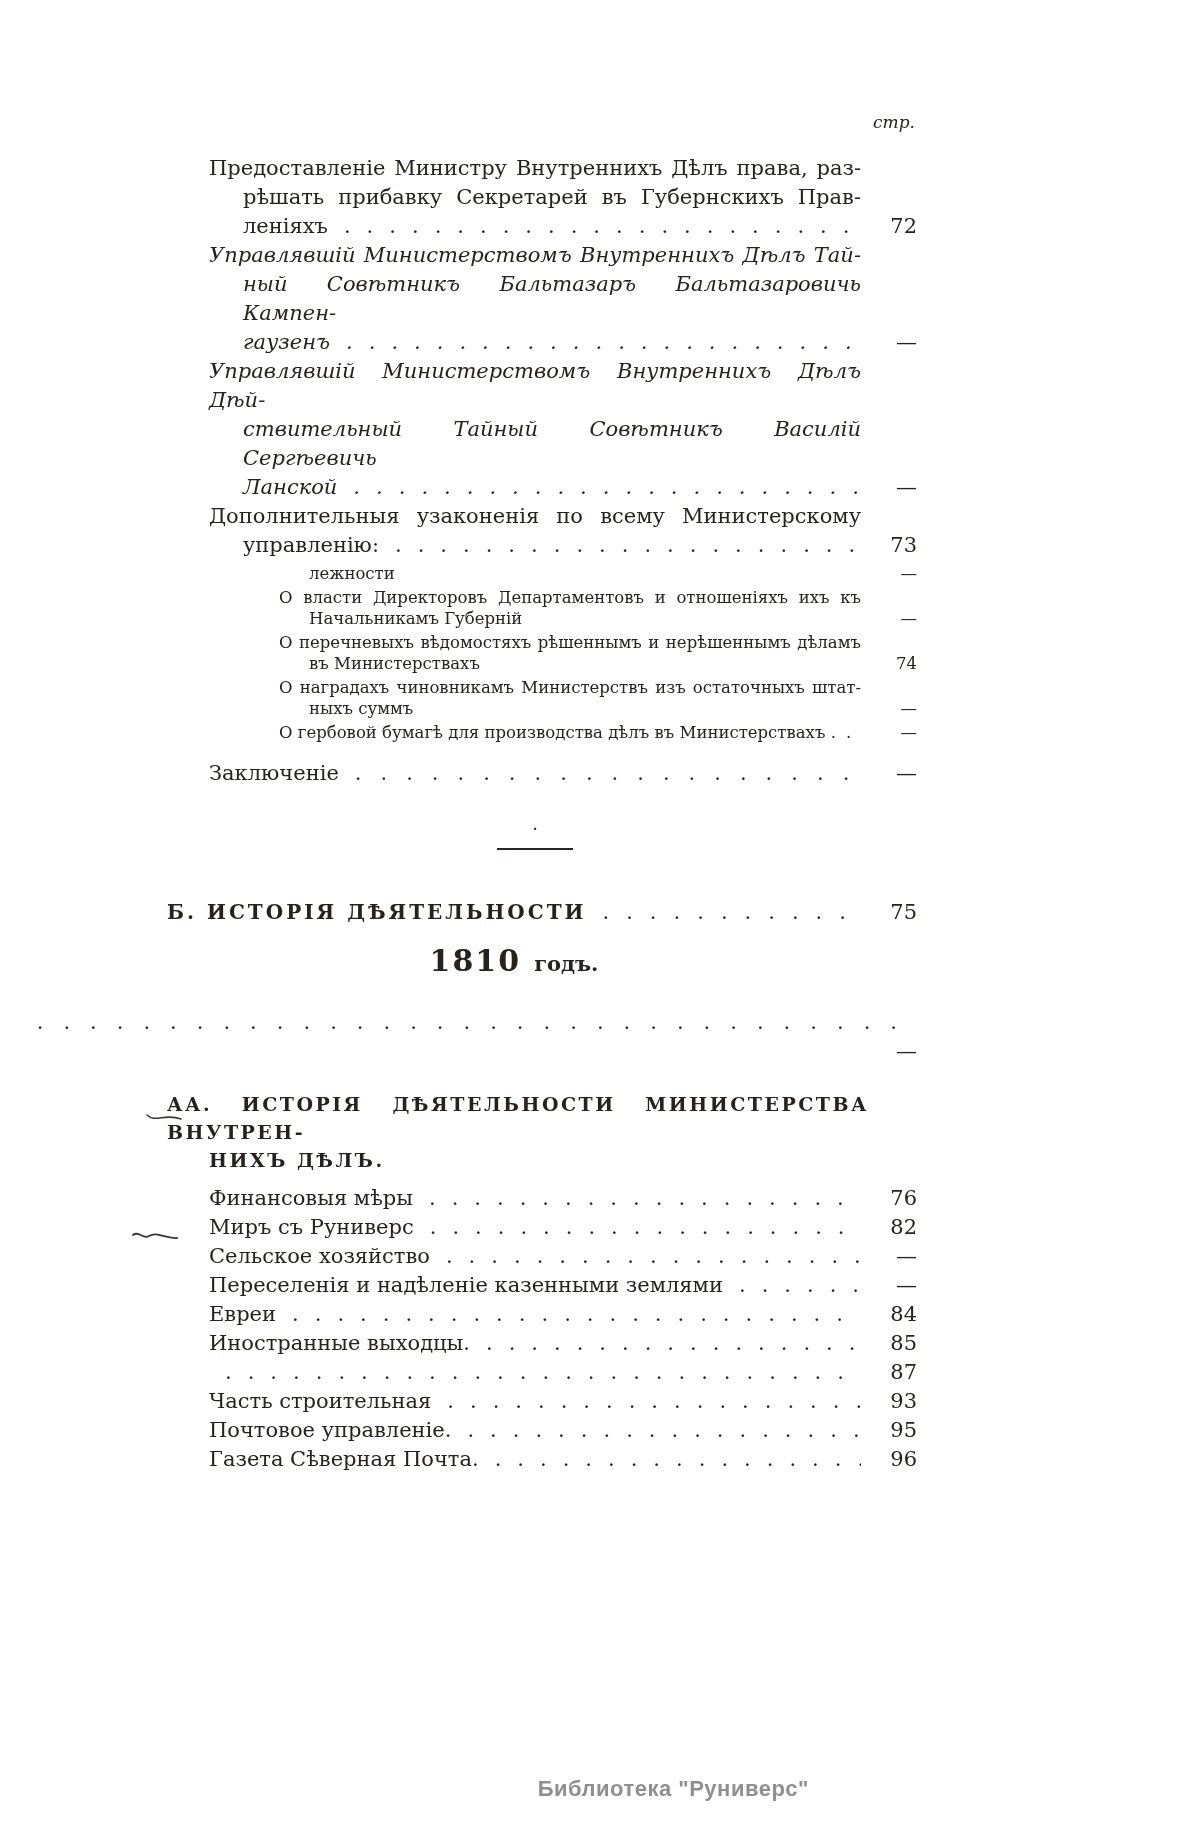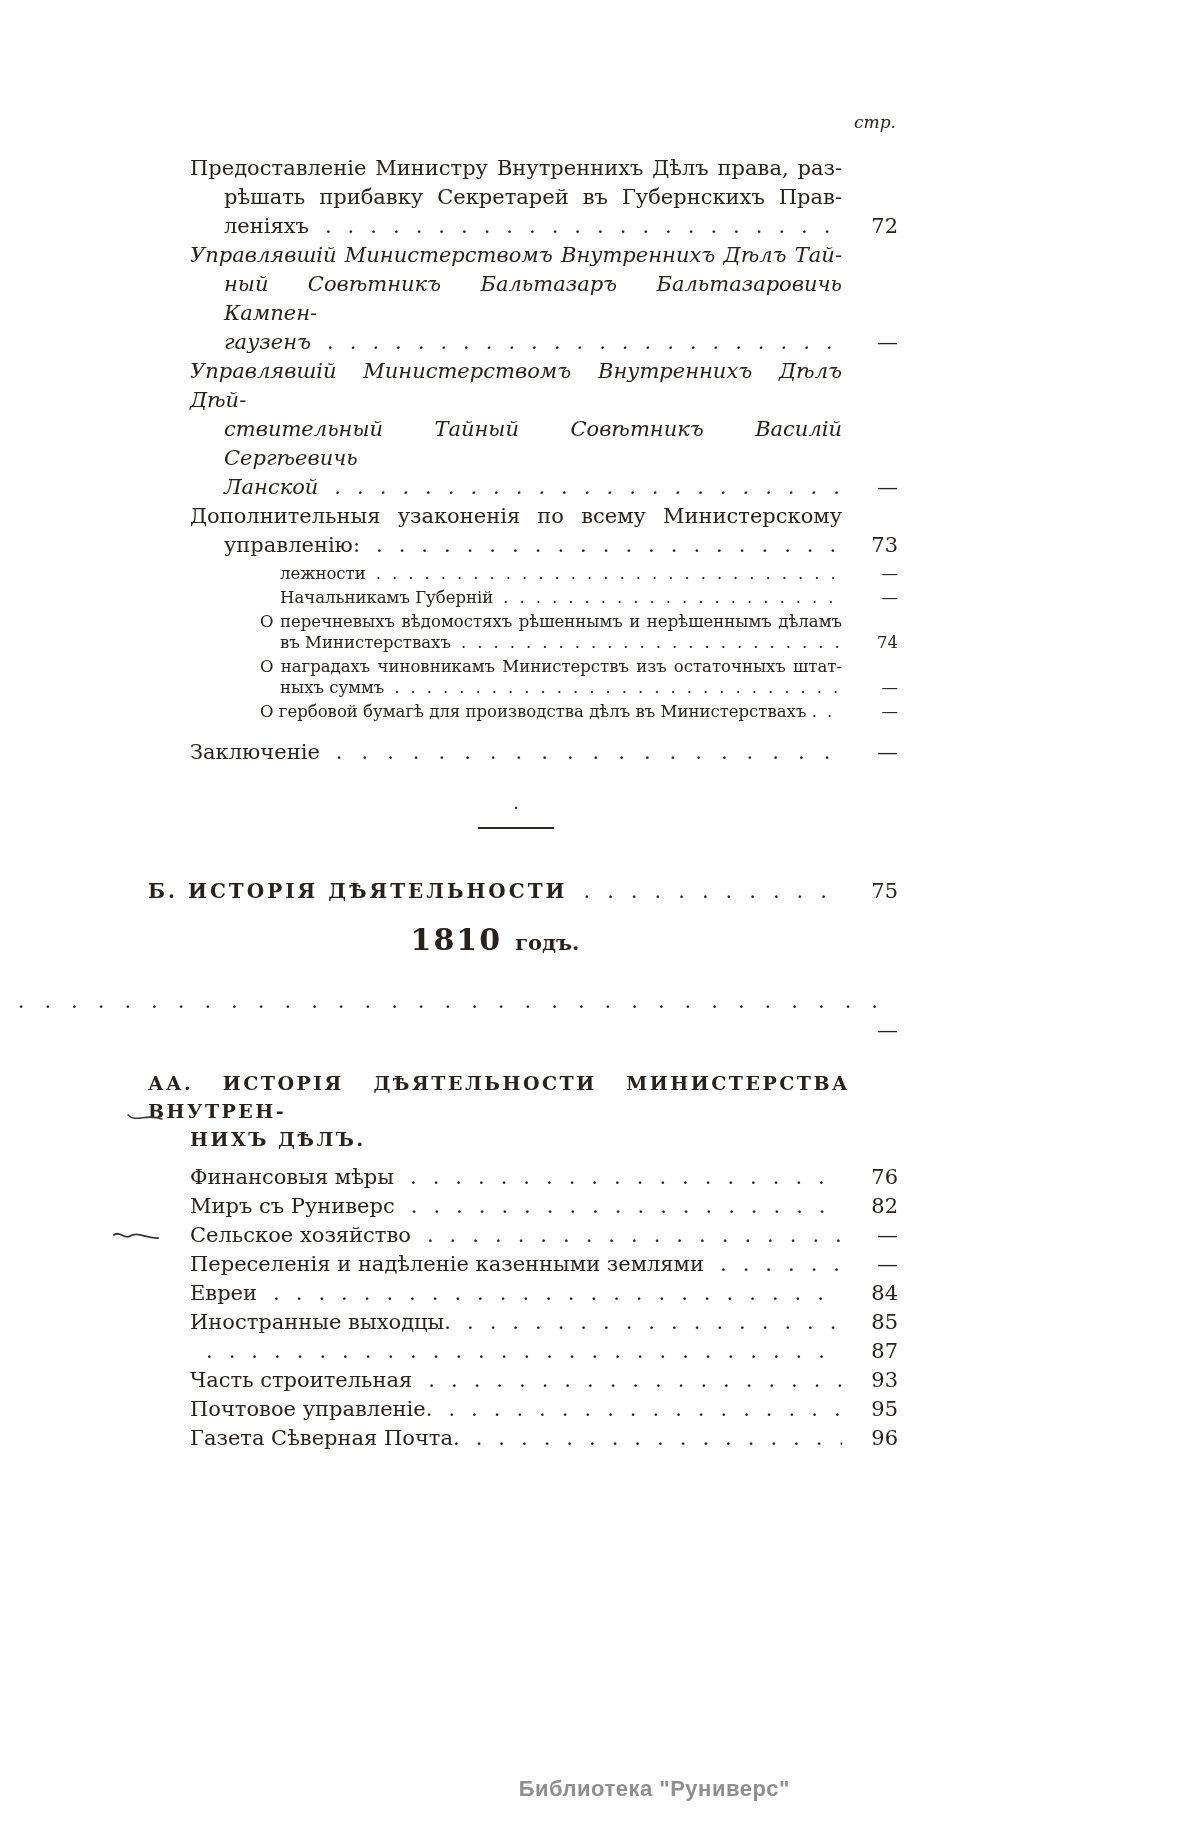--- a/index.html
+++ b/index.html
@@ -4,20 +4,21 @@
 <style>
   html,body{margin:0;padding:0;background:#ffffff;}
   .page{
     position:relative;
     width:1060px;
     height:1828px;
     background:#ffffff;
     font-family:"DejaVu Serif", serif;
     color:#27221d;
     overflow:hidden;
+    margin-left:19px;
   }
   .content{
     position:absolute;
     left:148px;
     top:112px;
     width:750px;
   }
   .corner{
     text-align:right;
     font-style:italic;
@@ -51,21 +52,21 @@
     margin-left:16px;
     font-size:21px;
   }
   .cont{padding-left:34px;}
   .list1 .entry{margin-left:42px;}
   .list1 .entry.italic .entry-text{font-style:italic;}
   .list1 .entry.sub{margin-left:112px;margin-top:3px;}
   .entry.sub .line,.entry.sub .lastline{font-size:16.5px;line-height:21px;}
   .entry.sub .pagenum{font-size:16.5px;line-height:21px;}
   .entry.sub .dots{font-size:16.5px;letter-spacing:11px;margin-left:10px;}
-  .entry.sub .cont{padding-left:20px;}
+  .entry.sub .cont{padding-left:20px;flex-direction:column;}
   .entry.conclusion{margin-top:16px;}
   .entry.conclusion .dots{letter-spacing:19px;}
   
   .separator{margin:30px 56px 0 42px;}
   .sep-dot{text-align:center;font-size:18px;line-height:12px;margin-bottom:18px;}
   .sep-rule{width:76px;border-top:2px solid #2a2520;margin:0 auto;}
   
   .section-title{margin-top:48px;}
   .section-title .txt{font-weight:bold;font-size:20px;letter-spacing:3px;}
   .section-title .dots{letter-spacing:17px;}
@@ -159,20 +160,21 @@
           <div class="entry-text">
             <div class="lastline cont">
               <span class="txt">лежности</span>
               <span class="dots">......................................................................................................................................................</span>
             </div>
           </div>
           <div class="pagenum">—</div>
         </div>
         <div class="entry sub">
           <div class="entry-text">
+            <div class="line">О власти Директоровъ Департаментовъ и отношеніяхъ ихъ къ</div>
             <div class="lastline cont">
               <span class="txt">Начальникамъ Губерній</span>
               <span class="dots">......................................................................................................................................................</span>
             </div>
           </div>
           <div class="pagenum">—</div>
         </div>
         <div class="entry sub">
           <div class="entry-text">
             <div class="line">О перечневыхъ вѣдомостяхъ рѣшеннымъ и нерѣшеннымъ дѣламъ</div>

